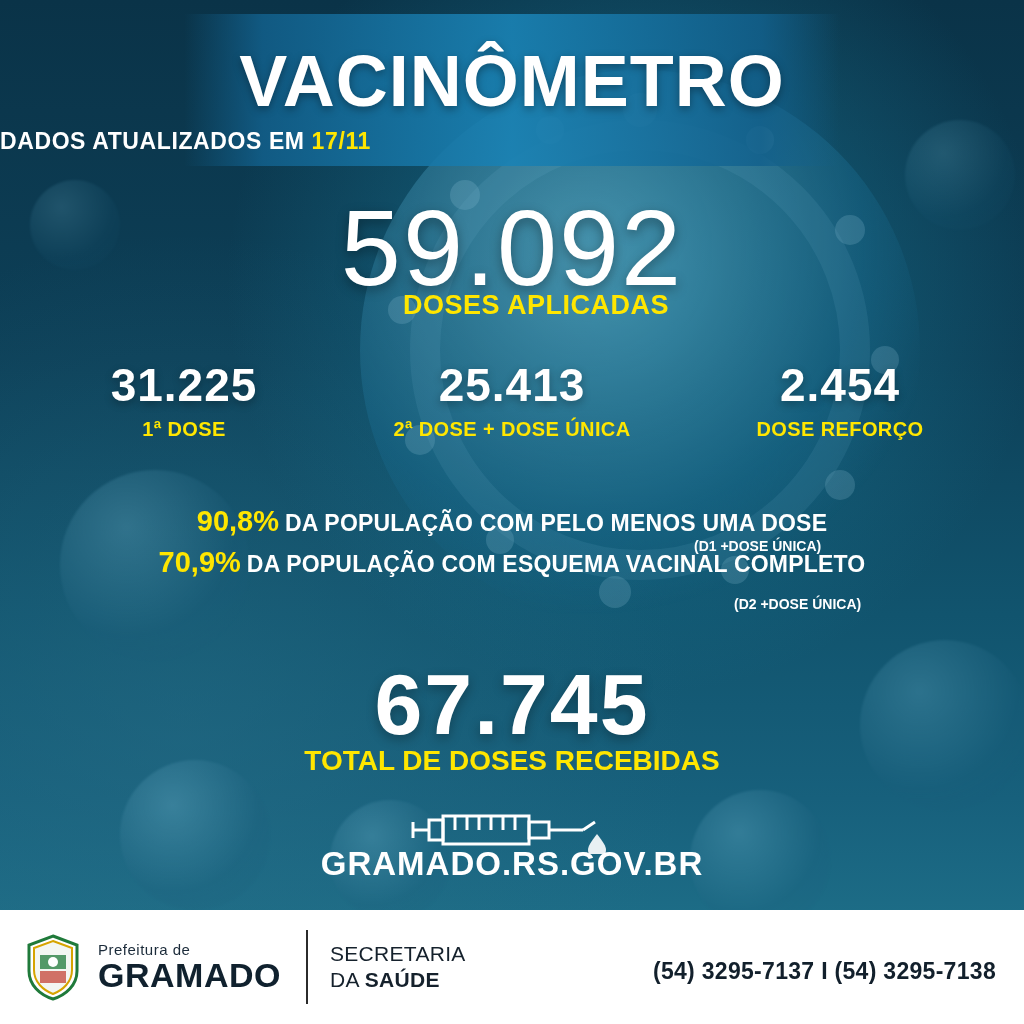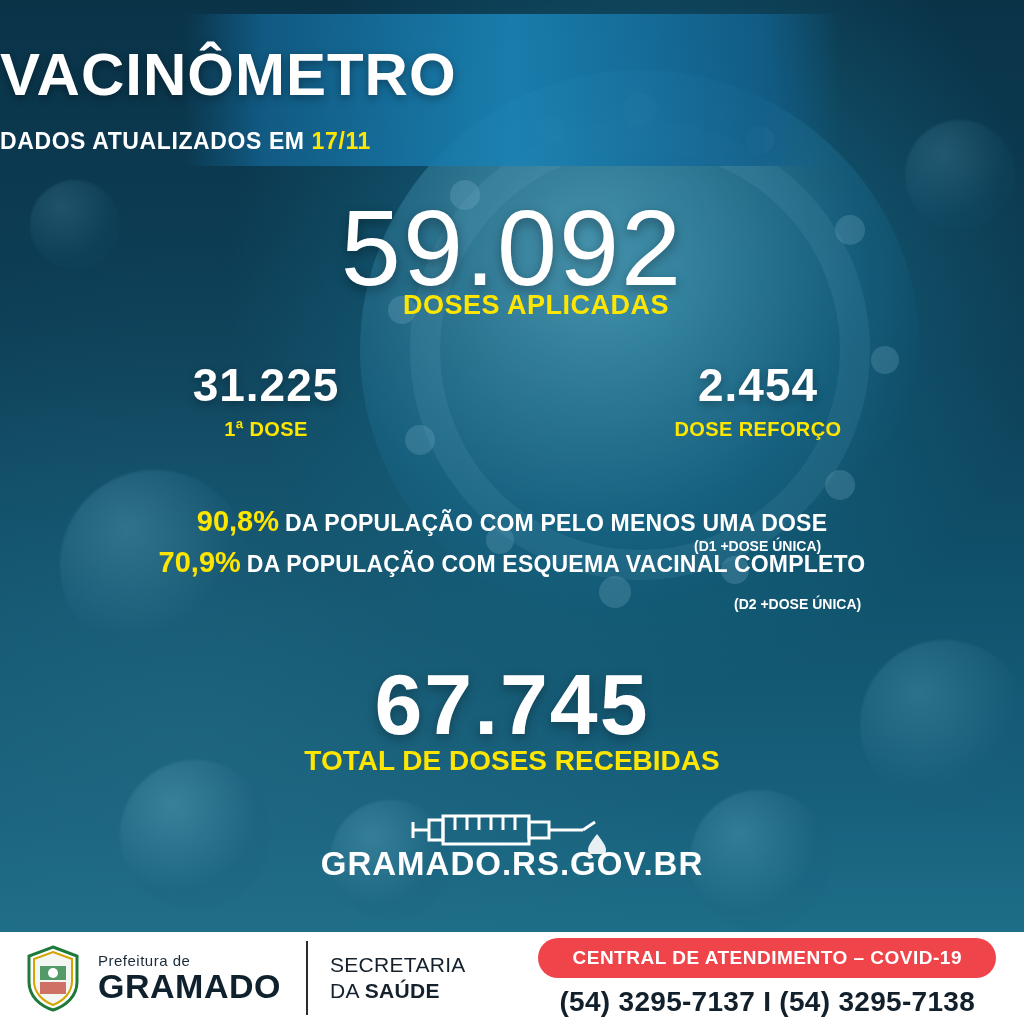--- a/index.html
+++ b/index.html
@@ -60,23 +60,23 @@
     top: 14px;
     width: 656px;
     height: 152px;
     background: linear-gradient(90deg, rgba(14,74,110,0.0) 0%, rgba(18,96,140,0.85) 12%, rgba(26,130,180,0.9) 50%, rgba(18,96,140,0.85) 88%, rgba(14,74,110,0.0) 100%);
   }
 
   .title {
     position: absolute;
     left: 0; right: 0;
     top: 40px;
-    text-align: left;
-    color: #ffffff;
-    font-size: 60px;
+    text-align: center;
+    color: #ffffff;
+    font-size: 72px;
     font-weight: bold;
     letter-spacing: 1px;
     text-shadow: 0 3px 8px rgba(0,0,0,0.35);
   }
   .subtitle {
     position: absolute;
     left: 0; right: 0;
     top: 128px;
     text-align: left;
     color: #ffffff;
@@ -206,21 +206,21 @@
     color: #ffffff;
     font-size: 33px;
     font-weight: bold;
     letter-spacing: 1px;
   }
 
   
   .footer {
     position: absolute;
     left: 0; right: 0; bottom: 0;
-    height: 92px;
+    height: 114px;
     background: #ffffff;
     display: flex;
     align-items: center;
   }
   .brand {
     display: flex;
     align-items: center;
     padding-left: 22px;
     width: 280px;
   }
@@ -265,21 +265,21 @@
     font-size: 19px;
     font-weight: bold;
     border-radius: 22px;
     padding: 9px 34px;
     letter-spacing: 0.5px;
     display: inline-block;
   }
   .contact-phones {
     margin-top: 8px;
     color: #12202c;
-    font-size: 28px;
+    font-size: 23px;
     font-weight: bold;
     letter-spacing: 0.3px;
   }
 </style>
 </head>
 <body>
 
 <div class="poster">
 
   <div class="virus big"></div>
@@ -321,20 +321,24 @@
 
   <div class="main-number">59.092</div>
   <div class="main-label">DOSES APLICADAS</div>
 
   <div class="dose-row">
     <div class="dose-col">
       <div class="dose-value">31.225</div>
       <div class="dose-label">1ª DOSE</div>
     </div>
     <div class="dose-col">
+      <div class="dose-value">25.413</div>
+      <div class="dose-label">2ª DOSE + DOSE ÚNICA</div>
+    </div>
+    <div class="dose-col">
       <div class="dose-value">2.454</div>
       <div class="dose-label">DOSE REFORÇO</div>
     </div>
   </div>
 
   <div class="pct-block">
     <div class="pct-line">
       <span class="pct-value">90,8%</span>
       <span class="pct-text">DA POPULAÇÃO COM PELO MENOS UMA DOSE</span>
     </div>
@@ -389,17 +393,16 @@
     <div class="divider"></div>
 
     <div class="sec">
       <div>SECRETARIA</div>
       <div>
         <span>DA </span><span class="bold">SAÚDE</span>
       </div>
     </div>
 
     <div class="contact">
-      <div class="contact-pill">CENTRAL DE ATENDIMENTO – COVID-19</div>
       <div class="contact-phones">(54) 3295-7137 I (54) 3295-7138</div>
     </div>
   </div>
 </div>
 
 </body></html>

